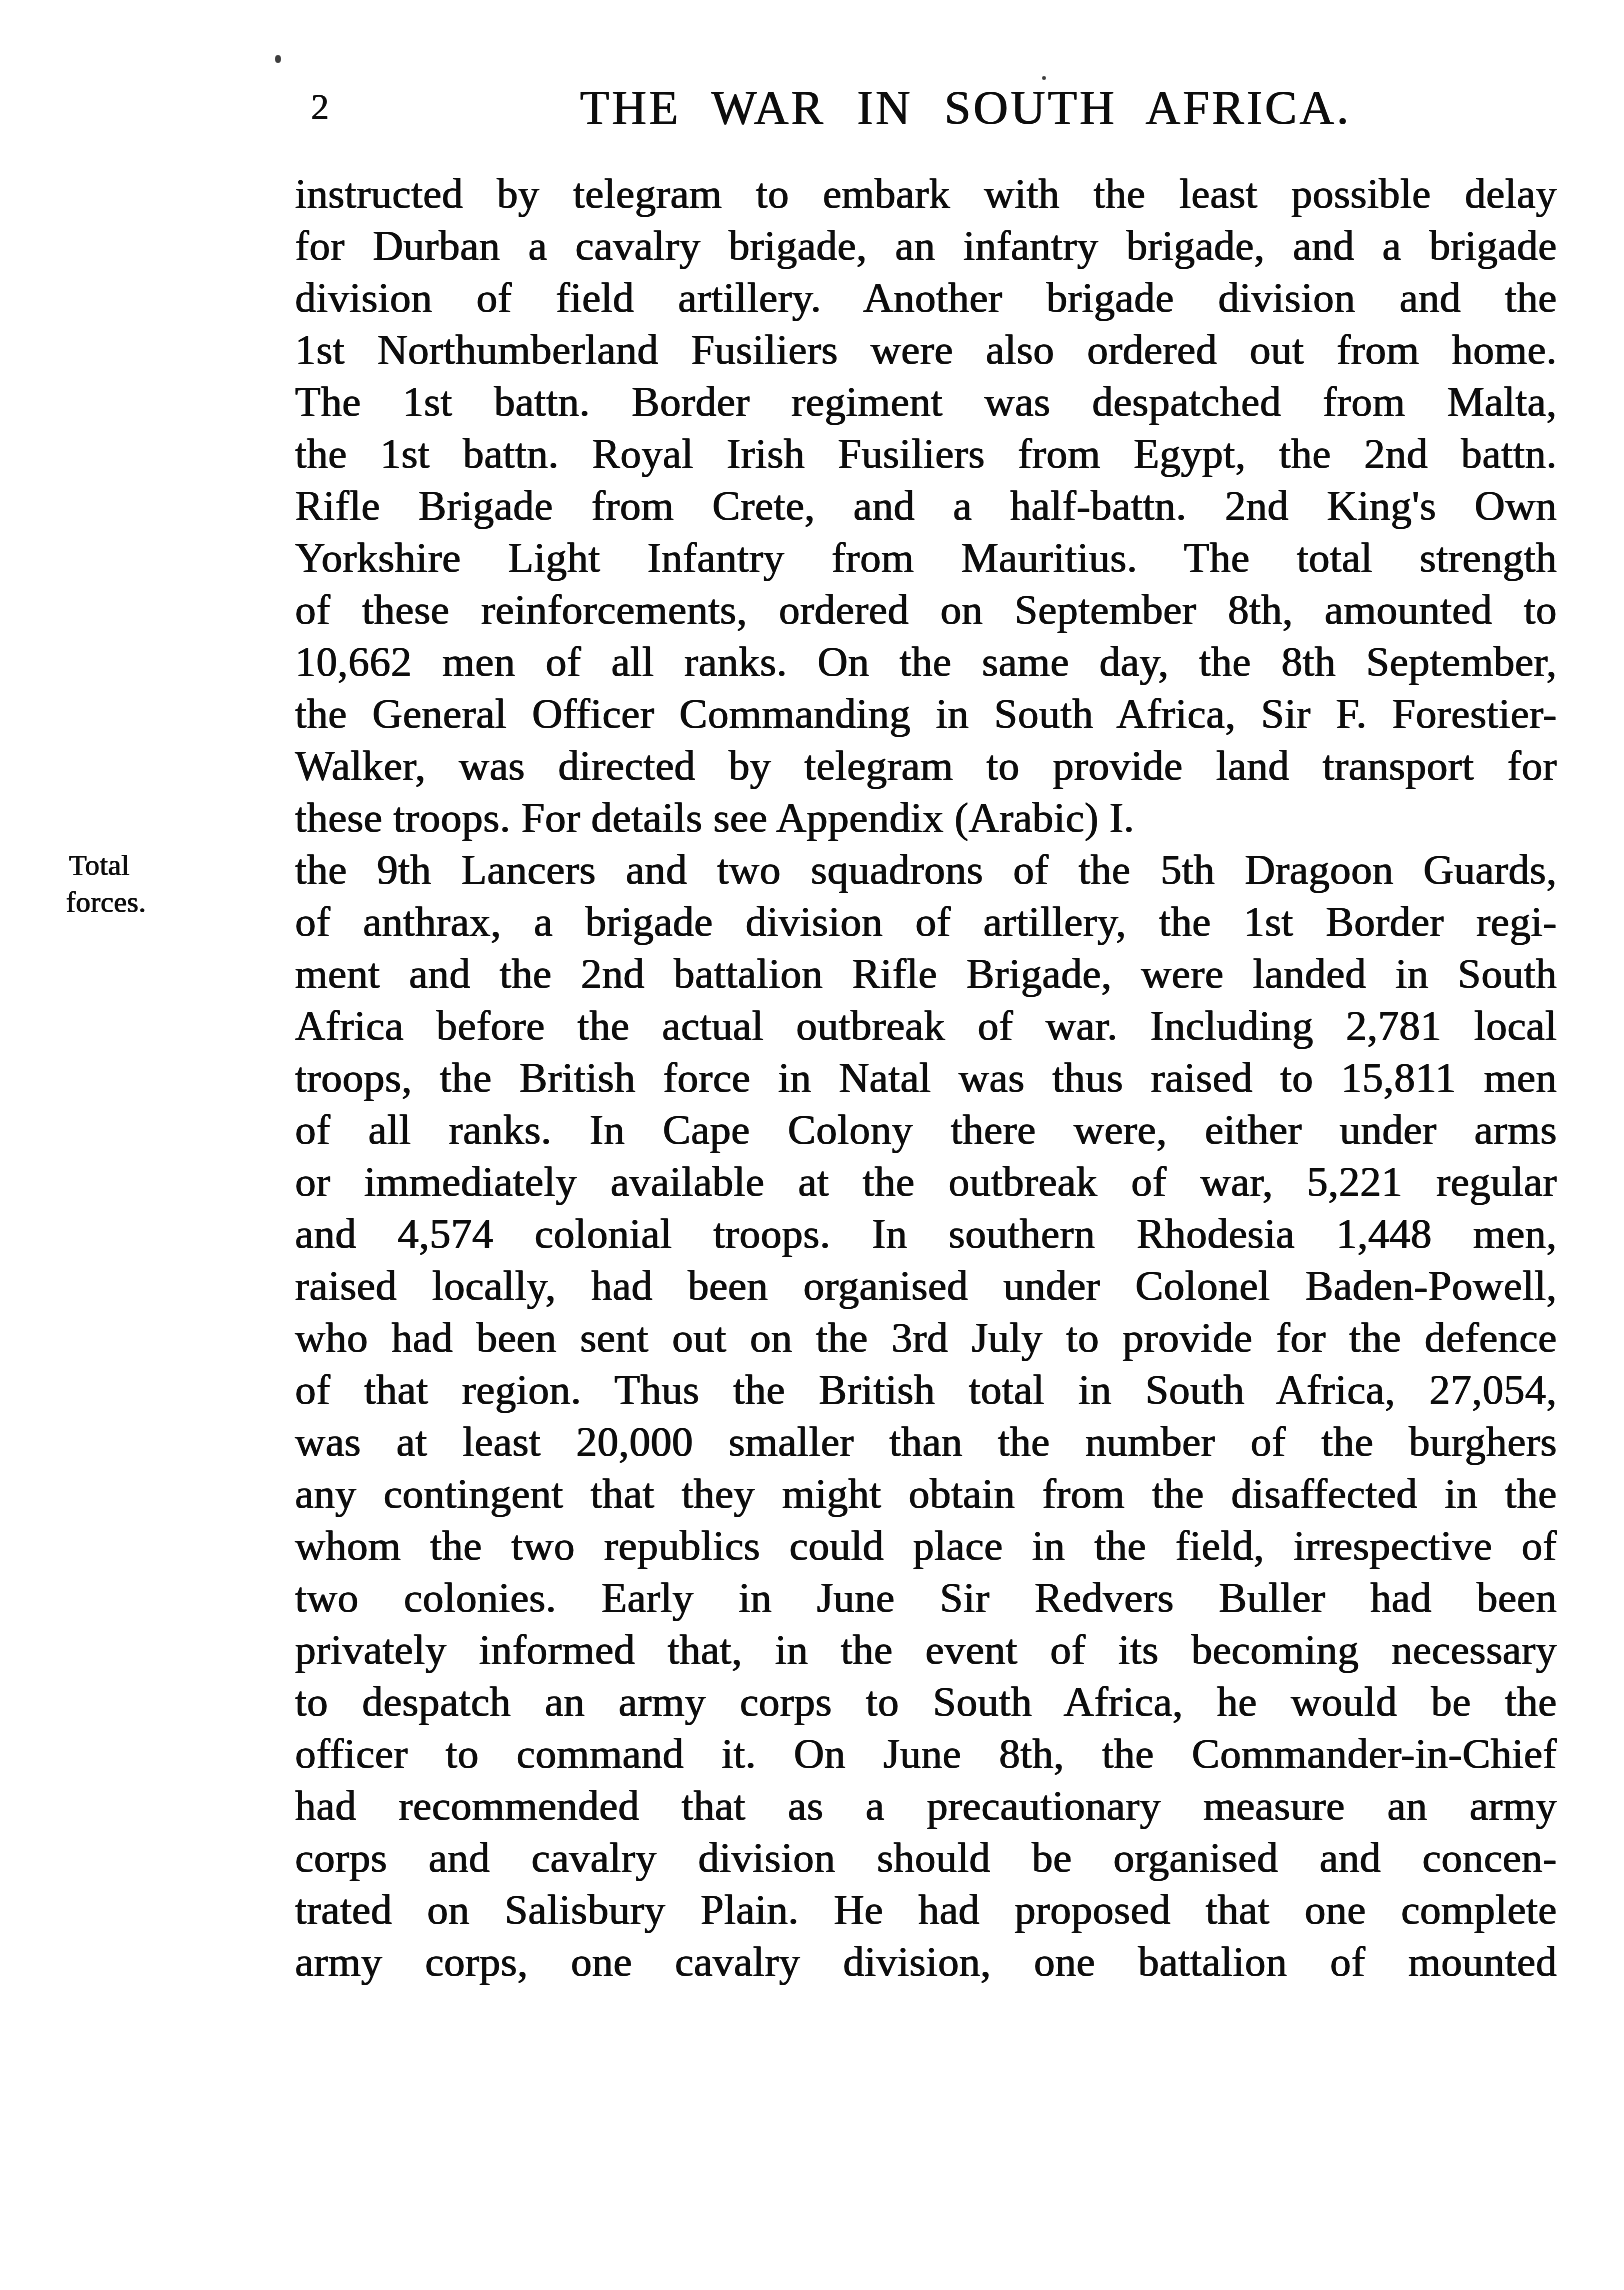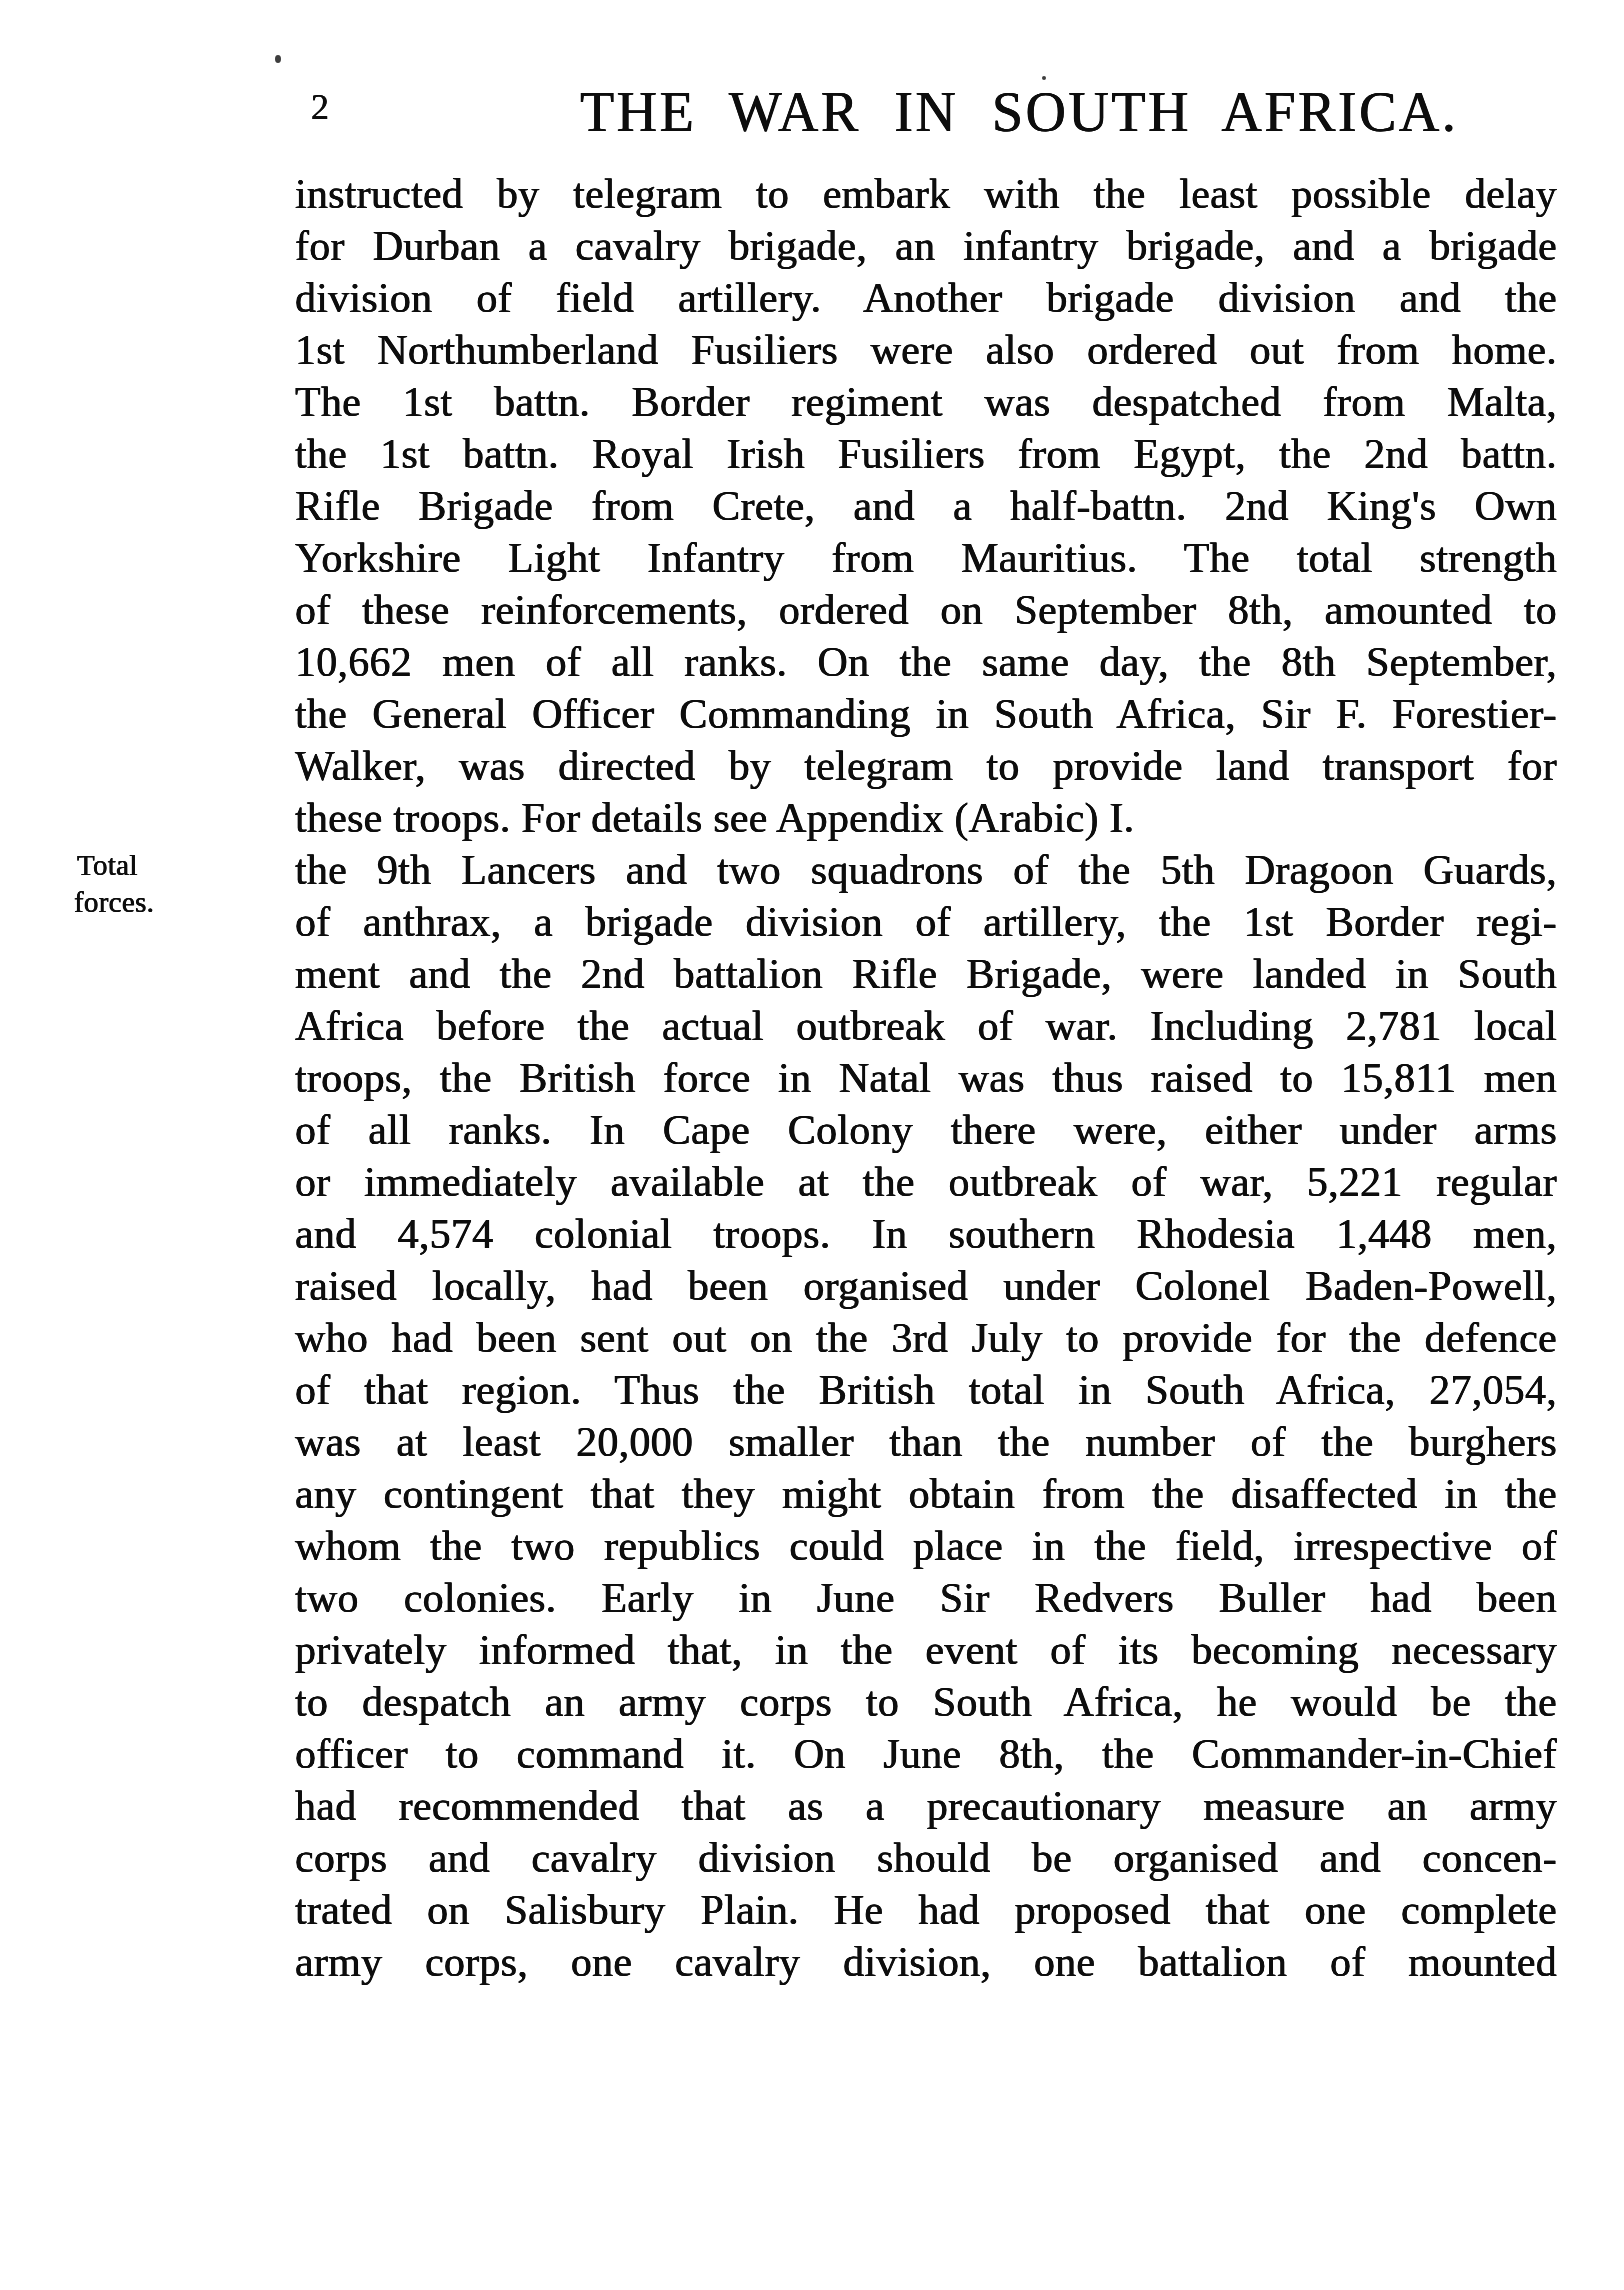--- a/index.html
+++ b/index.html
@@ -16,30 +16,29 @@
     background: #ffffff;
     
     text-shadow: 0.35px 0 currentColor, -0.35px 0 currentColor;
   }
   .pagenum {
     position: absolute; left: 311px; top: 89px;
     font-size: 36px; line-height: 1;
   }
   .runtitle {
     position: absolute; left: 580px; top: 84px; margin: 0;
-    font-size: 56px; font-weight: normal; line-height: 1;
+    font-size: 48px; font-weight: normal; line-height: 1;
     letter-spacing: 2.5px; word-spacing: 17px;
     white-space: nowrap;
     text-align: right;
   }
   .marginnote {
     position: absolute; left: 66px; top: 847px;
     font-size: 29px; line-height: 37px;
     letter-spacing: 0.3px;
-    margin-left: 8px;
   }
   .marginnote div:first-child { padding-left: 3px; }
   .bodycol {
     position: absolute; left: 295px; top: 168px; width: 1262px;
     font-size: 42px; line-height: 52px;
     letter-spacing: 0.25px;
   }
   .bl {
     height: 52px;
     text-align: justify;

